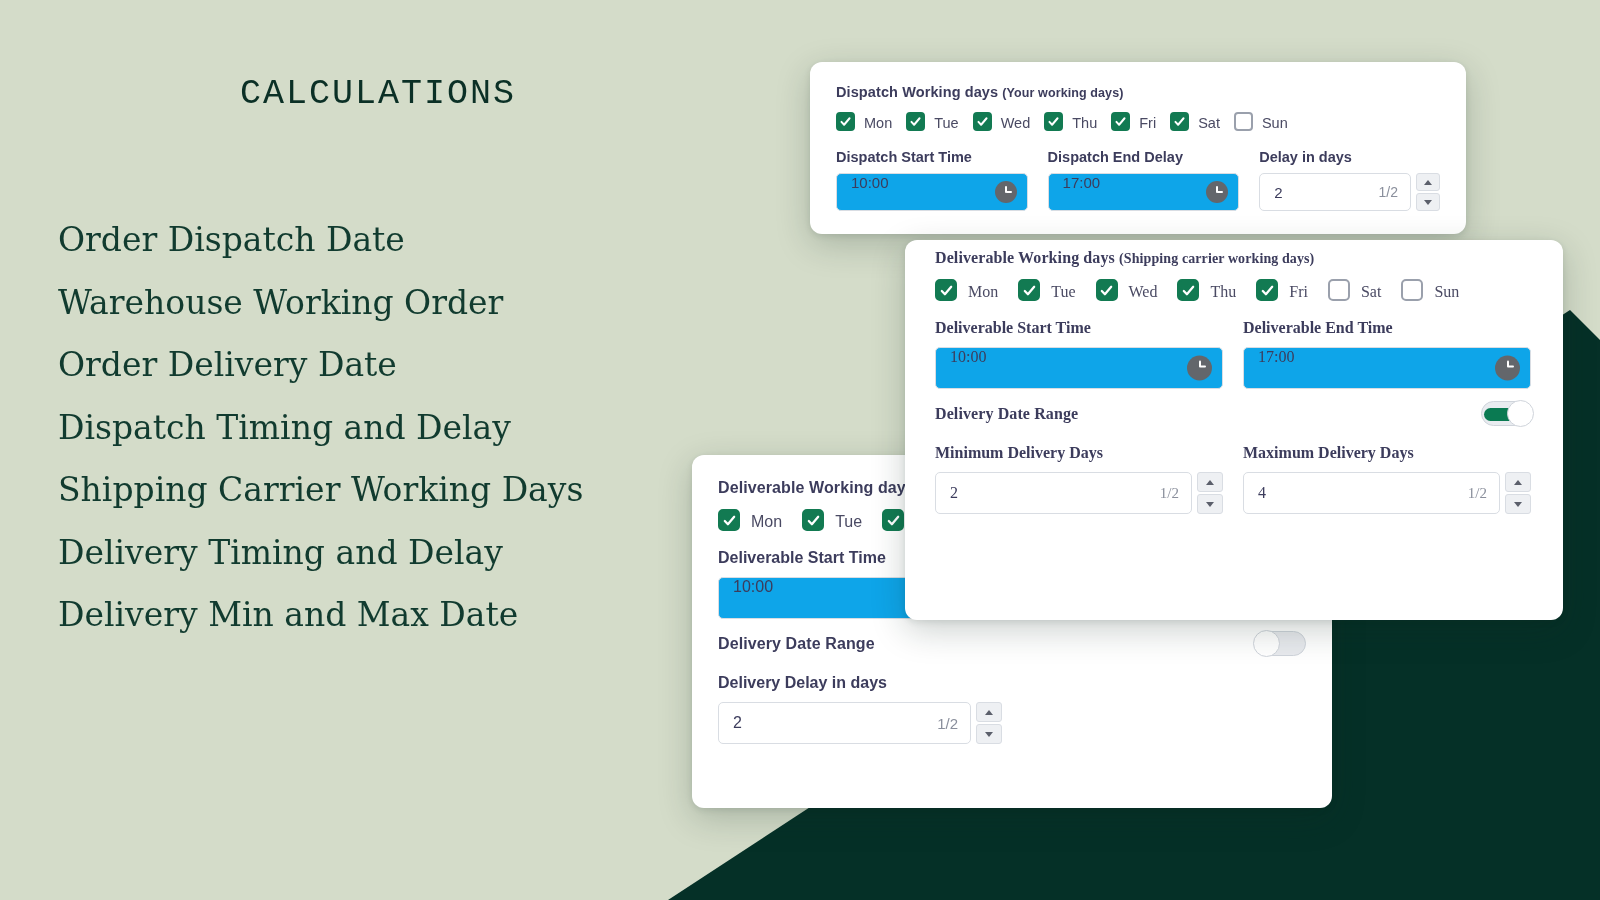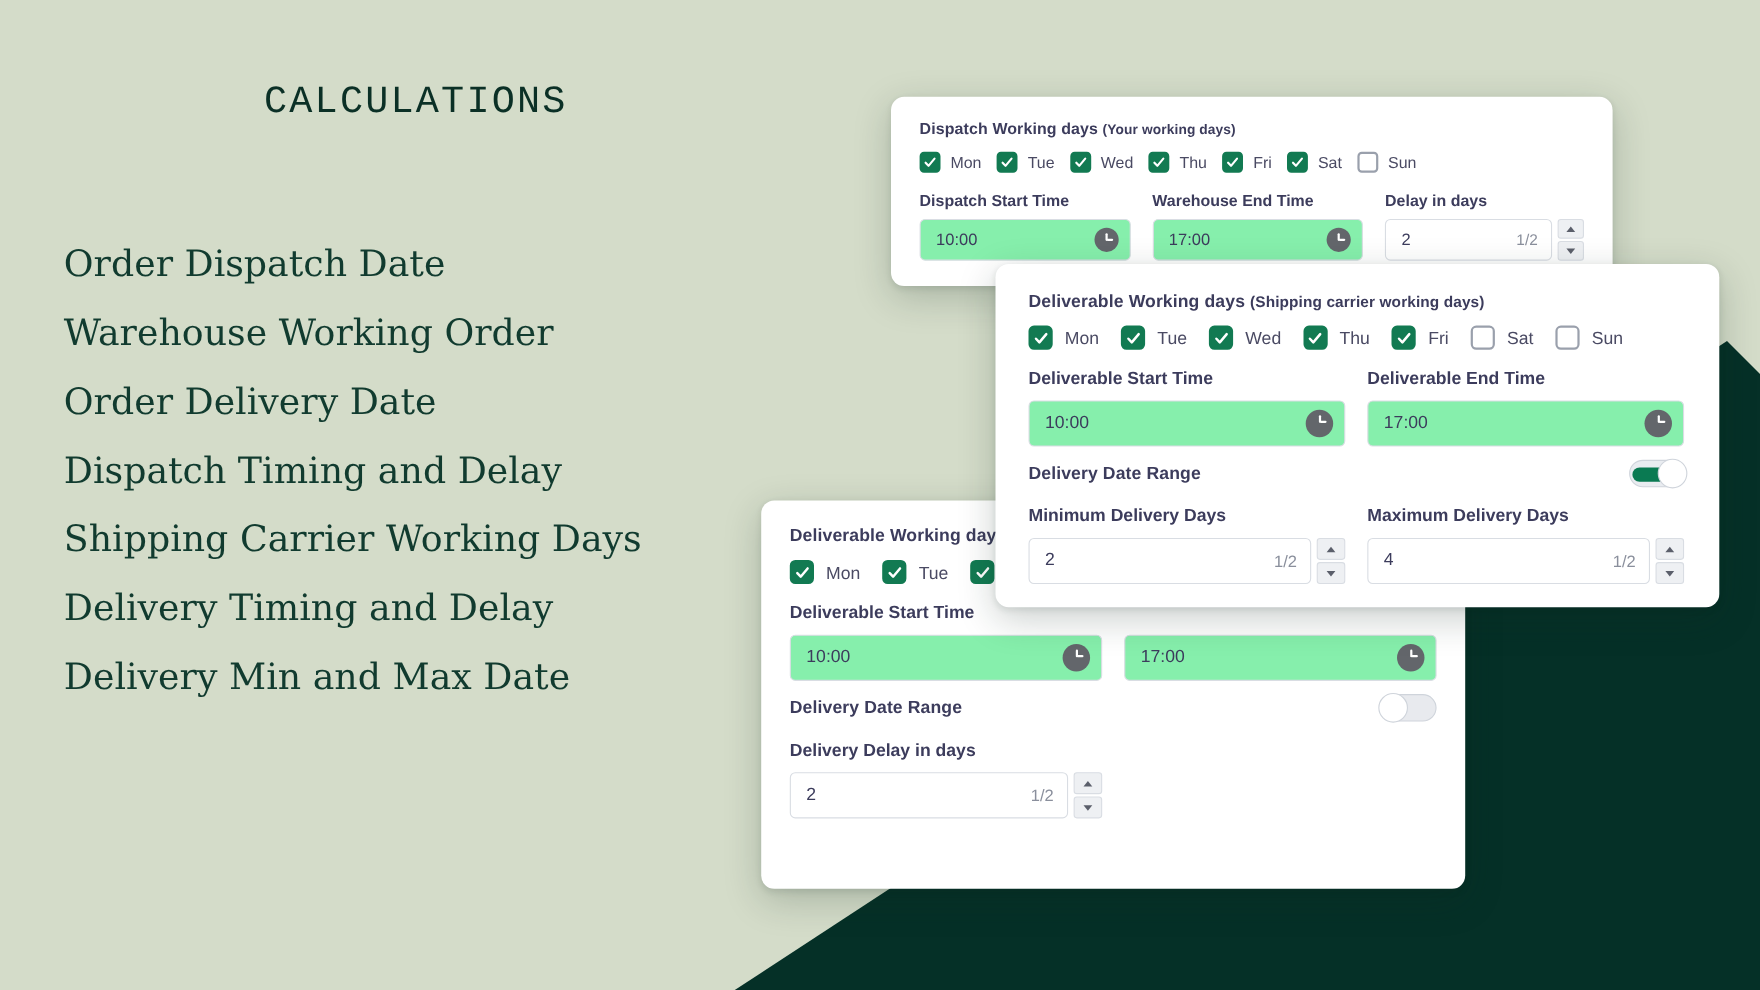--- a/index.html
+++ b/index.html
@@ -50,22 +50,22 @@
     white-space: nowrap;
   }
 
   
   .card {
     position: absolute;
     background: #ffffff;
     border-radius: 12px;
     box-shadow: 0 10px 34px rgba(20,40,30,0.22), 0 2px 6px rgba(20,40,30,0.10);
   }
-  #card-dispatch { left: 810px; top: 88px; width: 656px; height: 172px; padding: 22px 26px 0 26px; z-index: 1; }
-  #card-deliverable { left: 905px; top: 240px; width: 658px; height: 312px; padding: 26px 30px 0 30px; z-index: 3; }
+  #card-dispatch { left: 810px; top: 62px; width: 656px; height: 172px; padding: 22px 26px 0 26px; z-index: 1; }
+  #card-deliverable { left: 905px; top: 240px; width: 658px; height: 380px; padding: 9px 30px 0 30px; z-index: 3; font-family: Liberation Serif, serif; }
   #card-delivery { left: 692px; top: 455px; width: 640px; height: 353px; padding: 24px 26px 0 26px; z-index: 2; }
 
   
   .section-label {
     font-size: 14.5px;
     font-weight: bold;
     color: #3c3c5c;
     letter-spacing: .1px;
     white-space: nowrap;
   }
@@ -128,23 +128,23 @@
     margin-bottom: 8px;
     white-space: nowrap;
   }
   .field-label-lg { font-size: 16px; margin-bottom: 10px; }
 
   .input-box {
     position: relative;
     height: 38px;
     border: 1px solid #d9dde3;
     border-radius: 5px;
-    background: #86efac;
-    display: flex;
-    align-items: center;
+    background: #0ea5e9;
+    display: flex;
+    align-items: flex-start;
     padding: 0 10px 0 14px;
   }
   .input-box-lg { height: 42px; }
   .input-val {
     font-size: 15px;
     color: #3c3c5c;
   }
   .input-val-lg { font-size: 16px; }
 
   
@@ -348,21 +348,21 @@
 
     <div class="fields">
       <div class="field" style="width:196px">
         <div class="field-label">Dispatch Start Time</div>
         <div class="input-box">
           <span class="input-val">10:00</span>
           <span class="clock-icon"></span>
         </div>
       </div>
       <div class="field" style="width:196px">
-        <div class="field-label">Warehouse End Time</div>
+        <div class="field-label">Dispatch End Delay</div>
         <div class="input-box">
           <span class="input-val">17:00</span>
           <span class="clock-icon"></span>
         </div>
       </div>
       <div class="field" style="width:185px">
         <div class="field-label">Delay in days</div>
         <div class="stepper-wrap">
           <div class="stepper-input">
             <span class="input-val">2</span>

